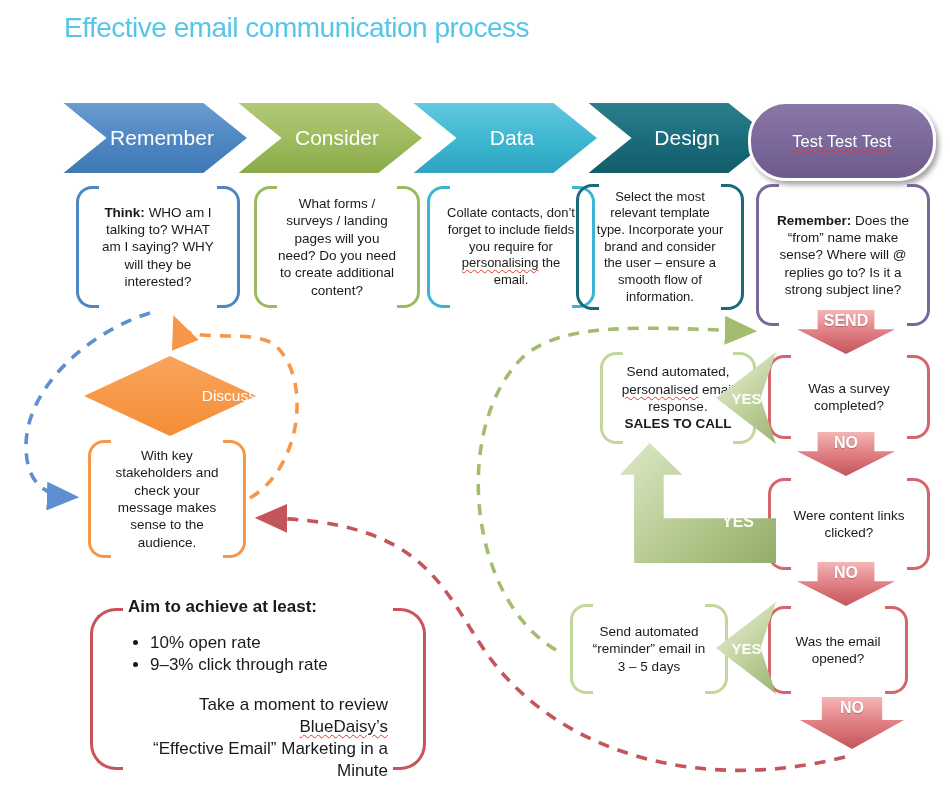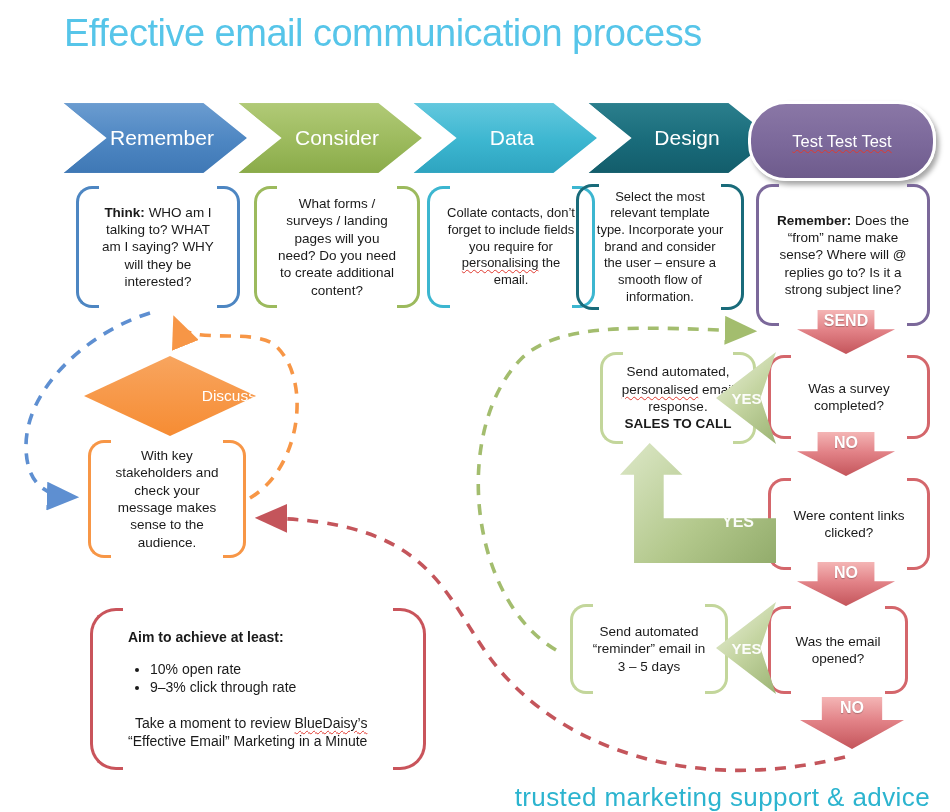--- a/index.html
+++ b/index.html
@@ -1,20 +1,20 @@
 <!DOCTYPE html>
 <html><head>
 <meta charset="utf-8">
 <style>
   html,body{margin:0;padding:0;background:#fff;}
   .canvas{position:relative;width:950px;height:812px;background:#fff;overflow:hidden;
           font-family:"Liberation Sans",sans-serif;color:#1a1a1a;}
 
   
-  .title{position:absolute;left:64px;top:12px;margin:0;font-size:38px;font-weight:300;
+  .title{position:absolute;left:64px;top:12px;margin:0;font-size:28px;font-weight:300;
          letter-spacing:-0.5px;color:#56c5e9;}
   .footer{position:absolute;right:20px;top:782px;font-size:26px;font-weight:400;
           letter-spacing:0.4px;color:#2cb4cf;}
 
   
   .chev,.chev .chev-fill{
     clip-path:polygon(0% 0%,calc(100% - 45px) 0%,100% 50%,calc(100% - 45px) 100%,0% 100%,45px 50%);
   }
   .chev{position:absolute;top:100px;height:76px;background:#fff;
         filter:drop-shadow(2px 3px 2px rgba(110,110,110,.55));}
@@ -207,32 +207,31 @@
         <p>Send automated “reminder” email in 3 – 5 days</p>
       </div>
   </div>
   <div class="yar" style="left:716px;top:602px;width:60px;height:92px;">
     <span>YES</span>
   </div>
 
   <div class="bbox big" style="left:90px;top:608px;width:336px;height:162px;--bc:#c9545b;">
     <i class="bk l"></i>
       <i class="bk r"></i>
-    <div class="btxt" style="inset:14px 38px;align-items:flex-start;text-align:left;font-size:14px;line-height:1.3;">
+    <div class="btxt" style="inset:14px 38px;align-items:flex-start;text-align:left;font-size:17px;line-height:1.3;">
       <p><b>Aim to achieve at least:</b></p>
       <ul style="margin:14px 0 0;padding-left:22px;">
         <li>10% open rate</li>
         <li>9–3% click through rate</li>
       </ul>
       <p style="margin-top:18px;text-align:right;"><span>Take a moment to review </span><span class="sq">BlueDaisy’s</span><br>
       <span>“Effective Email” Marketing in a Minute</span></p>
     </div>
   </div>
 
-  <div class="footer">trusted marketing support &amp; advice</div>
 
   <svg class="overlay" width="950" height="812" viewBox="0 0 950 812">
     <defs>
       <marker id="mb" orient="auto" markerWidth="9" markerHeight="8" refX="7" refY="4">
           <path d="M0,0L9,4L0,8z" fill="#5e8fd1"></path>
         </marker>
       <marker id="mo" orient="auto" markerWidth="9" markerHeight="8" refX="7" refY="4">
           <path d="M0,0L9,4L0,8z" fill="#f79646"></path>
         </marker>
       <marker id="mg" orient="auto" markerWidth="9" markerHeight="8" refX="7" refY="4">

